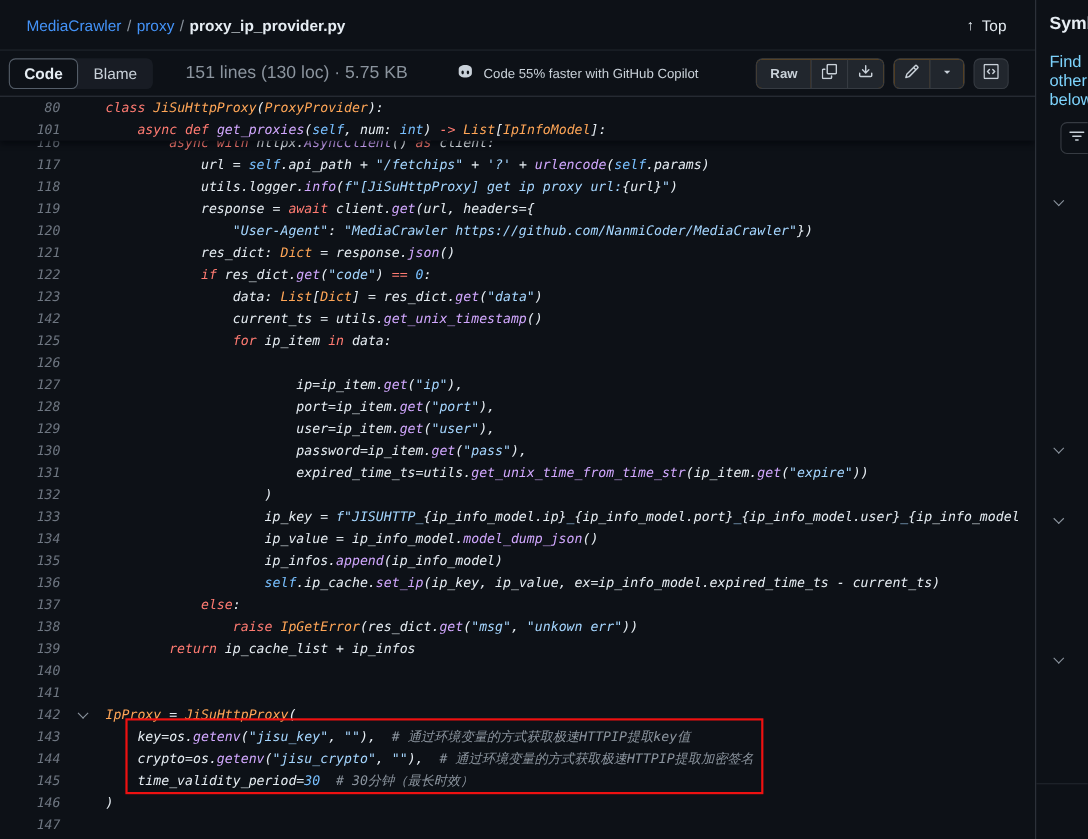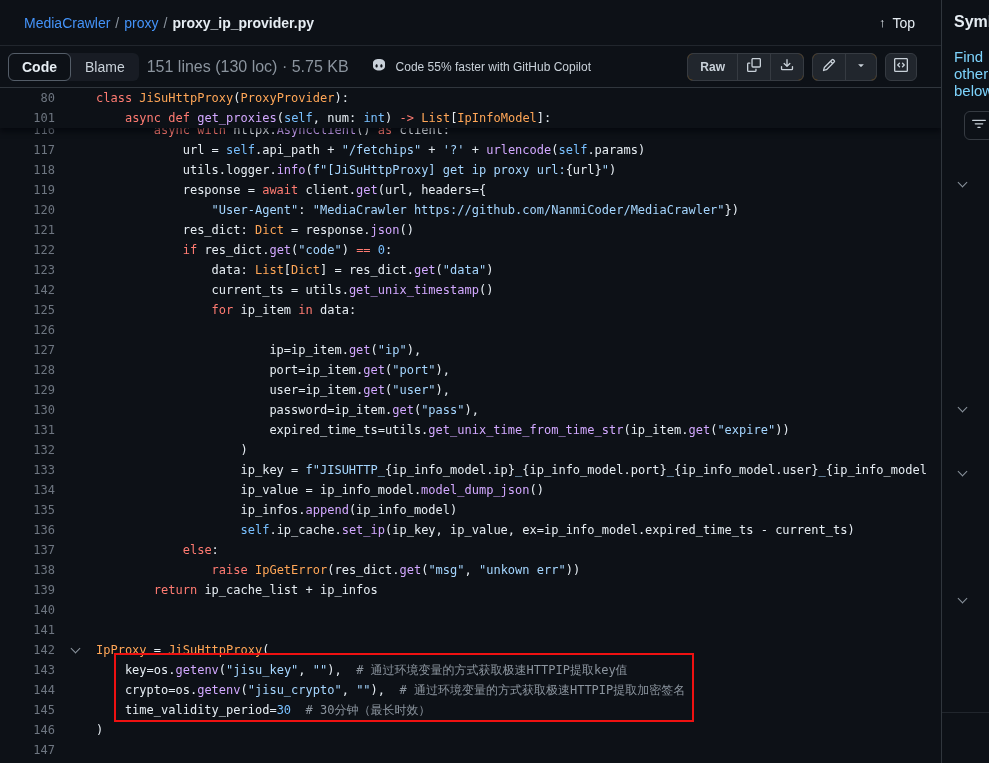--- a/index.html
+++ b/index.html
@@ -15,21 +15,21 @@
   .breadcrumb { font-size: 14px; display: flex; align-items: center; gap: 5px; }
   .breadcrumb a { color: #4493f8; text-decoration: none; cursor: pointer; }
   .breadcrumb .sep { color: #8b949e; }
   .breadcrumb .file-name { color: #e6edf3; font-weight: 700; }
   .top-btn { display: flex; align-items: center; gap: 7px; background: transparent; border: none;
     color: #e6edf3; font-size: 14px; cursor: pointer; font-family: inherit; }
   .top-btn .arrow { color: #e6edf3; font-size: 13px; }
 
   
   .toolbar { height: 42px; flex: none; display: flex; align-items: center;
-    padding: 0 24px 0 8px; gap: 0; border-bottom: 1px solid #30363d; }
+    padding: 0 24px 0 8px; gap: 22px; border-bottom: 1px solid #30363d; }
   .seg { display: flex; background: rgba(110,118,129,0.12); border-radius: 6px; }
   .seg-btn { height: 28px; padding: 0 13px; font-size: 14px; color: #c9d1d9; background: transparent;
     border: 1px solid transparent; border-radius: 6px; cursor: pointer; font-family: inherit; }
   .seg-btn.active { background: #0d1117; border-color: #545d68; color: #e6edf3; font-weight: 600; }
   .file-meta { color: #8b949e; font-size: 16px; margin-left: 8px; white-space: nowrap; text-align: right; }
   .copilot { display: flex; align-items: center; gap: 9px; margin-left: 22px; font-size: 12px; color: #c9d1d9; white-space: nowrap; }
   .copilot svg { flex: none; }
   .right-controls { margin-left: auto; display: flex; align-items: center; gap: 8px; }
   .btn-group { display: flex; border: 1px solid #363b42; border-radius: 6px; overflow: hidden; background: #a16207; }
   .btn-group button { background: #21262d; border: none; border-left: 1px solid #363b42; color: #c9d1d9;
@@ -37,21 +37,21 @@
     font-size: 12px; font-weight: 600; cursor: pointer; font-family: inherit; }
   .btn-group button:first-child { border-left: none; }
   .btn-group .raw { padding: 0 12px; }
   .icon-btn { background: #21262d; border: 1px solid #363b42; border-radius: 6px; color: #c9d1d9;
     height: 28px; width: 32px; display: flex; align-items: center; justify-content: center; cursor: pointer; }
 
   
   .code-area { position: relative; flex: 1; overflow: hidden;
     font-family: "DejaVu Sans Mono", monospace; font-size: 12px; }
   .code-lines { padding-top: 32px; }
-  .code-row { display: flex; height: 20px; line-height: 20px; white-space: pre; }
+  .code-row { display: flex; height: 20px; line-height: 20px; white-space: pre; font-style: italic; }
   .line-num { width: 55px; flex: none; text-align: right; color: #6e7681; cursor: pointer; }
   .line-gap { width: 41px; flex: none; display: flex; align-items: center; justify-content: center; }
   .line-content { flex: none; }
   .sticky-lines { position: absolute; top: 0; left: 0; right: 0; z-index: 2; background: #0d1117;
     box-shadow: 0 4px 5px rgba(1,4,9,0.55); }
   .tok-k { color: #ff7b72; }
   .tok-e { color: #d2a8ff; }
   .tok-v { color: #ffa657; }
   .tok-s { color: #a5d6ff; }
   .tok-c { color: #79c0ff; }

